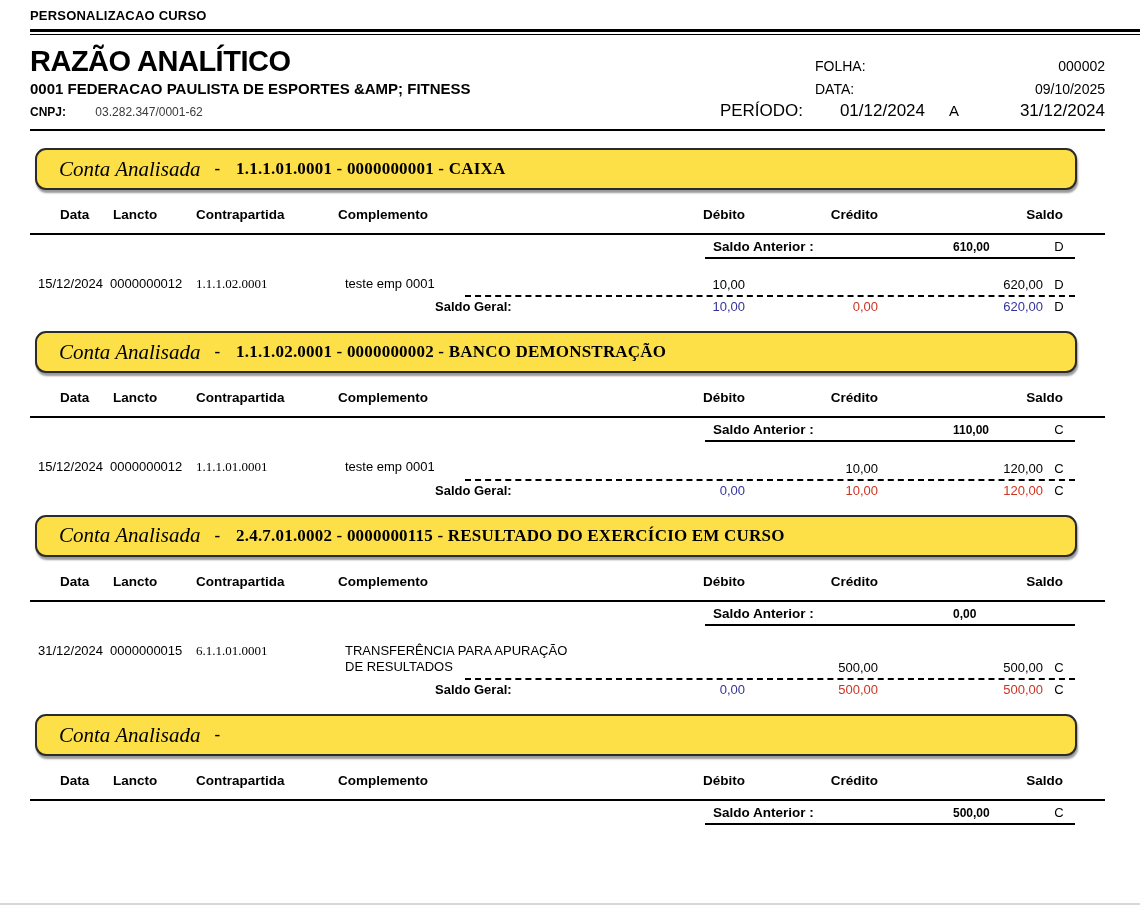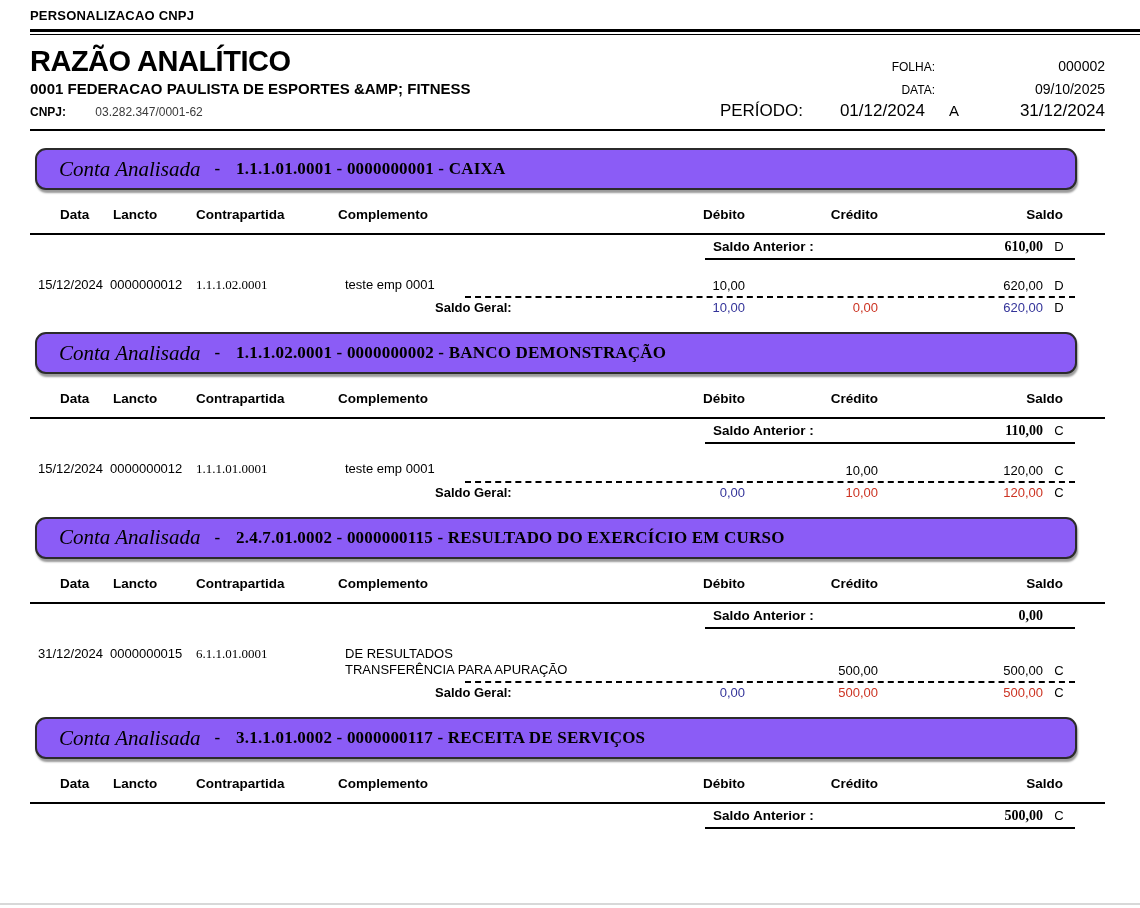--- a/index.html
+++ b/index.html
@@ -13,48 +13,48 @@
   .hdr-row { display:flex; align-items:baseline; }
   .hdr-row.r1 { margin-top:10px; }
   .hdr-row.r2 { margin-top:2px; }
   .hdr-row.r3 { margin-top:4px; }
   .hdr-left { flex:1; }
   .title { font-size:29px; font-weight:bold; letter-spacing:-.5px; }
   .company { font-size:15px; font-weight:bold; }
   .cnpj-line { font-size:12px; }
   .cnpj-label { font-weight:bold; margin-right:26px; }
   .cnpj-value { color:#3a3a3a; }
-  .meta-label { width:120px; text-align:right; font-size:12px; }
+  .meta-label { width:120px; text-align:left; font-size:14px; }
   .meta-value { width:170px; text-align:right; font-size:14px; }
   .periodo-label { font-size:17px; text-align:right; width:130px; }
   .periodo-val { font-size:17px; text-align:right; width:122px; }
   .periodo-a { font-size:15px; text-align:center; width:58px; }
   .hdr-rule { margin:8px 0 0 30px; width:1075px; border-top:2px solid #000; }
 
   .section { margin-left:30px; width:1075px; }
   .account-box { margin-top:17px; margin-left:5px; width:1042px; height:42px;
-    background:#8b5cf6; border:2px solid #2b2b2b; border-radius:11px;
+    background:#fde047; border:2px solid #2b2b2b; border-radius:11px;
     box-shadow:1px 3px 2px #9a9a9a; display:flex; align-items:center; padding-left:22px; }
   .ca-label { font-family:"Liberation Serif", serif; font-style:italic; font-size:21px; }
   .ca-dash { font-family:"Liberation Serif", serif; font-weight:bold; font-size:17px; margin:0 16px 0 14px; }
   .ca-account { font-family:"Liberation Serif", serif; font-weight:bold; font-size:17px; letter-spacing:.2px; }
 
   .grid { display:grid; grid-template-columns:78px 88px 130px 276px 143px 133px 165px 32px; width:1045px; }
   .col-row { margin-top:17px; font-weight:bold; font-size:13.5px; }
   .col-row .date { padding-left:30px; }
   .col-row .lancto { padding-left:5px; }
   .col-row .compl { padding-left:12px; }
   .col-row .num { text-align:right; }
   .col-row .saldo-h { grid-column:7 / span 2; text-align:right; padding-right:12px; }
   .table-rule { margin-top:11px; border-top:2px solid #000; width:1075px; }
 
   .sa-row { margin-left:675px; width:370px; display:flex; align-items:baseline;
     padding:4px 0 3px 0; border-bottom:2px solid #000; }
   .sa-label { flex:1; font-weight:bold; font-size:13.5px; padding-left:8px; }
-  .sa-value { font-weight:bold; font-size:14px; text-align:right; width:90px;font-family:Liberation Serif, serif; }
+  .sa-value { font-weight:bold; font-size:12px; width:90px; }
   .sa-dc { width:32px; text-align:center; font-size:13px; }
 
   .entry-row { padding-top:17px; font-size:13px; align-items:end; }
   .entry-row .date { padding-left:8px; align-self:start; }
   .entry-row .lancto { padding-left:2px; align-self:start; }
   .entry-row .contrap { align-self:start;font-family:Liberation Serif, serif; }
   .entry-row .compl { padding-left:19px; align-self:start; line-height:1.25; }
   .entry-row .num { text-align:right; align-self:end; }
   .entry-row .dc { text-align:center; align-self:end; }
 
@@ -65,21 +65,21 @@
   .sg-row .num { text-align:right; }
   .sg-row .dc { text-align:center; }
   .val-blue { color:var(--debit-blue,#333399); }
   .val-red { color:var(--credit-red,#cc3322); }
 
   .bottom-edge { position:absolute; top:903px; left:0; width:1140px; height:2px; background:#d8d8d8; }
 </style>
 </head>
 <body>
 
-<div class="top-label">PERSONALIZACAO CNPJ</div>
+<div class="top-label">PERSONALIZACAO CURSO</div>
 <div class="double-rule"></div>
 
 <div class="hdr">
   <div class="hdr-row r1">
     <div class="hdr-left title">RAZÃO ANALÍTICO</div>
     <div class="meta-label">FOLHA:</div>
     <div class="meta-value">000002</div>
   </div>
   <div class="hdr-row r2">
     <div class="hdr-left company">0001 FEDERACAO PAULISTA DE ESPORTES &amp;AMP; FITNESS</div>
@@ -200,43 +200,42 @@
   <div class="sa-row">
     <span class="sa-label">Saldo Anterior :</span>
     <span class="sa-value">0,00</span>
     <span class="sa-dc"></span>
   </div>
   <div class="grid entry-row">
     <span class="date">31/12/2024</span>
     <span class="lancto">0000000015</span>
     <span class="contrap">6.1.1.01.0001</span>
     <span class="compl">
+      <span style="display:block">TRANSFERÊNCIA PARA APURAÇÃO</span>
       <span style="display:block">DE RESULTADOS</span>
-      <span style="display:block">TRANSFERÊNCIA PARA APURAÇÃO</span>
     </span>
     <span class="num"></span>
     <span class="num">500,00</span>
     <span class="num">500,00</span>
     <span class="dc">C</span>
   </div>
   <div class="dashed"></div>
   <div class="grid sg-row">
     <span class="sg-label">Saldo Geral:</span>
     <span class="num val-blue">0,00</span>
     <span class="num val-red">500,00</span>
     <span class="num val-red">500,00</span>
     <span class="dc">C</span>
   </div>
 </div>
 
 <div class="section">
   <div class="account-box">
     <span class="ca-label">Conta Analisada</span>
     <span class="ca-dash">-</span>
-    <span class="ca-account">3.1.1.01.0002 - 0000000117 - RECEITA DE SERVIÇOS</span>
   </div>
   <div class="grid col-row">
     <span class="date">Data</span>
     <span class="lancto">Lancto</span>
     <span>Contrapartida</span>
     <span class="compl">Complemento</span>
     <span class="num">Débito</span>
     <span class="num">Crédito</span>
     <span class="saldo-h">Saldo</span>
   </div>

